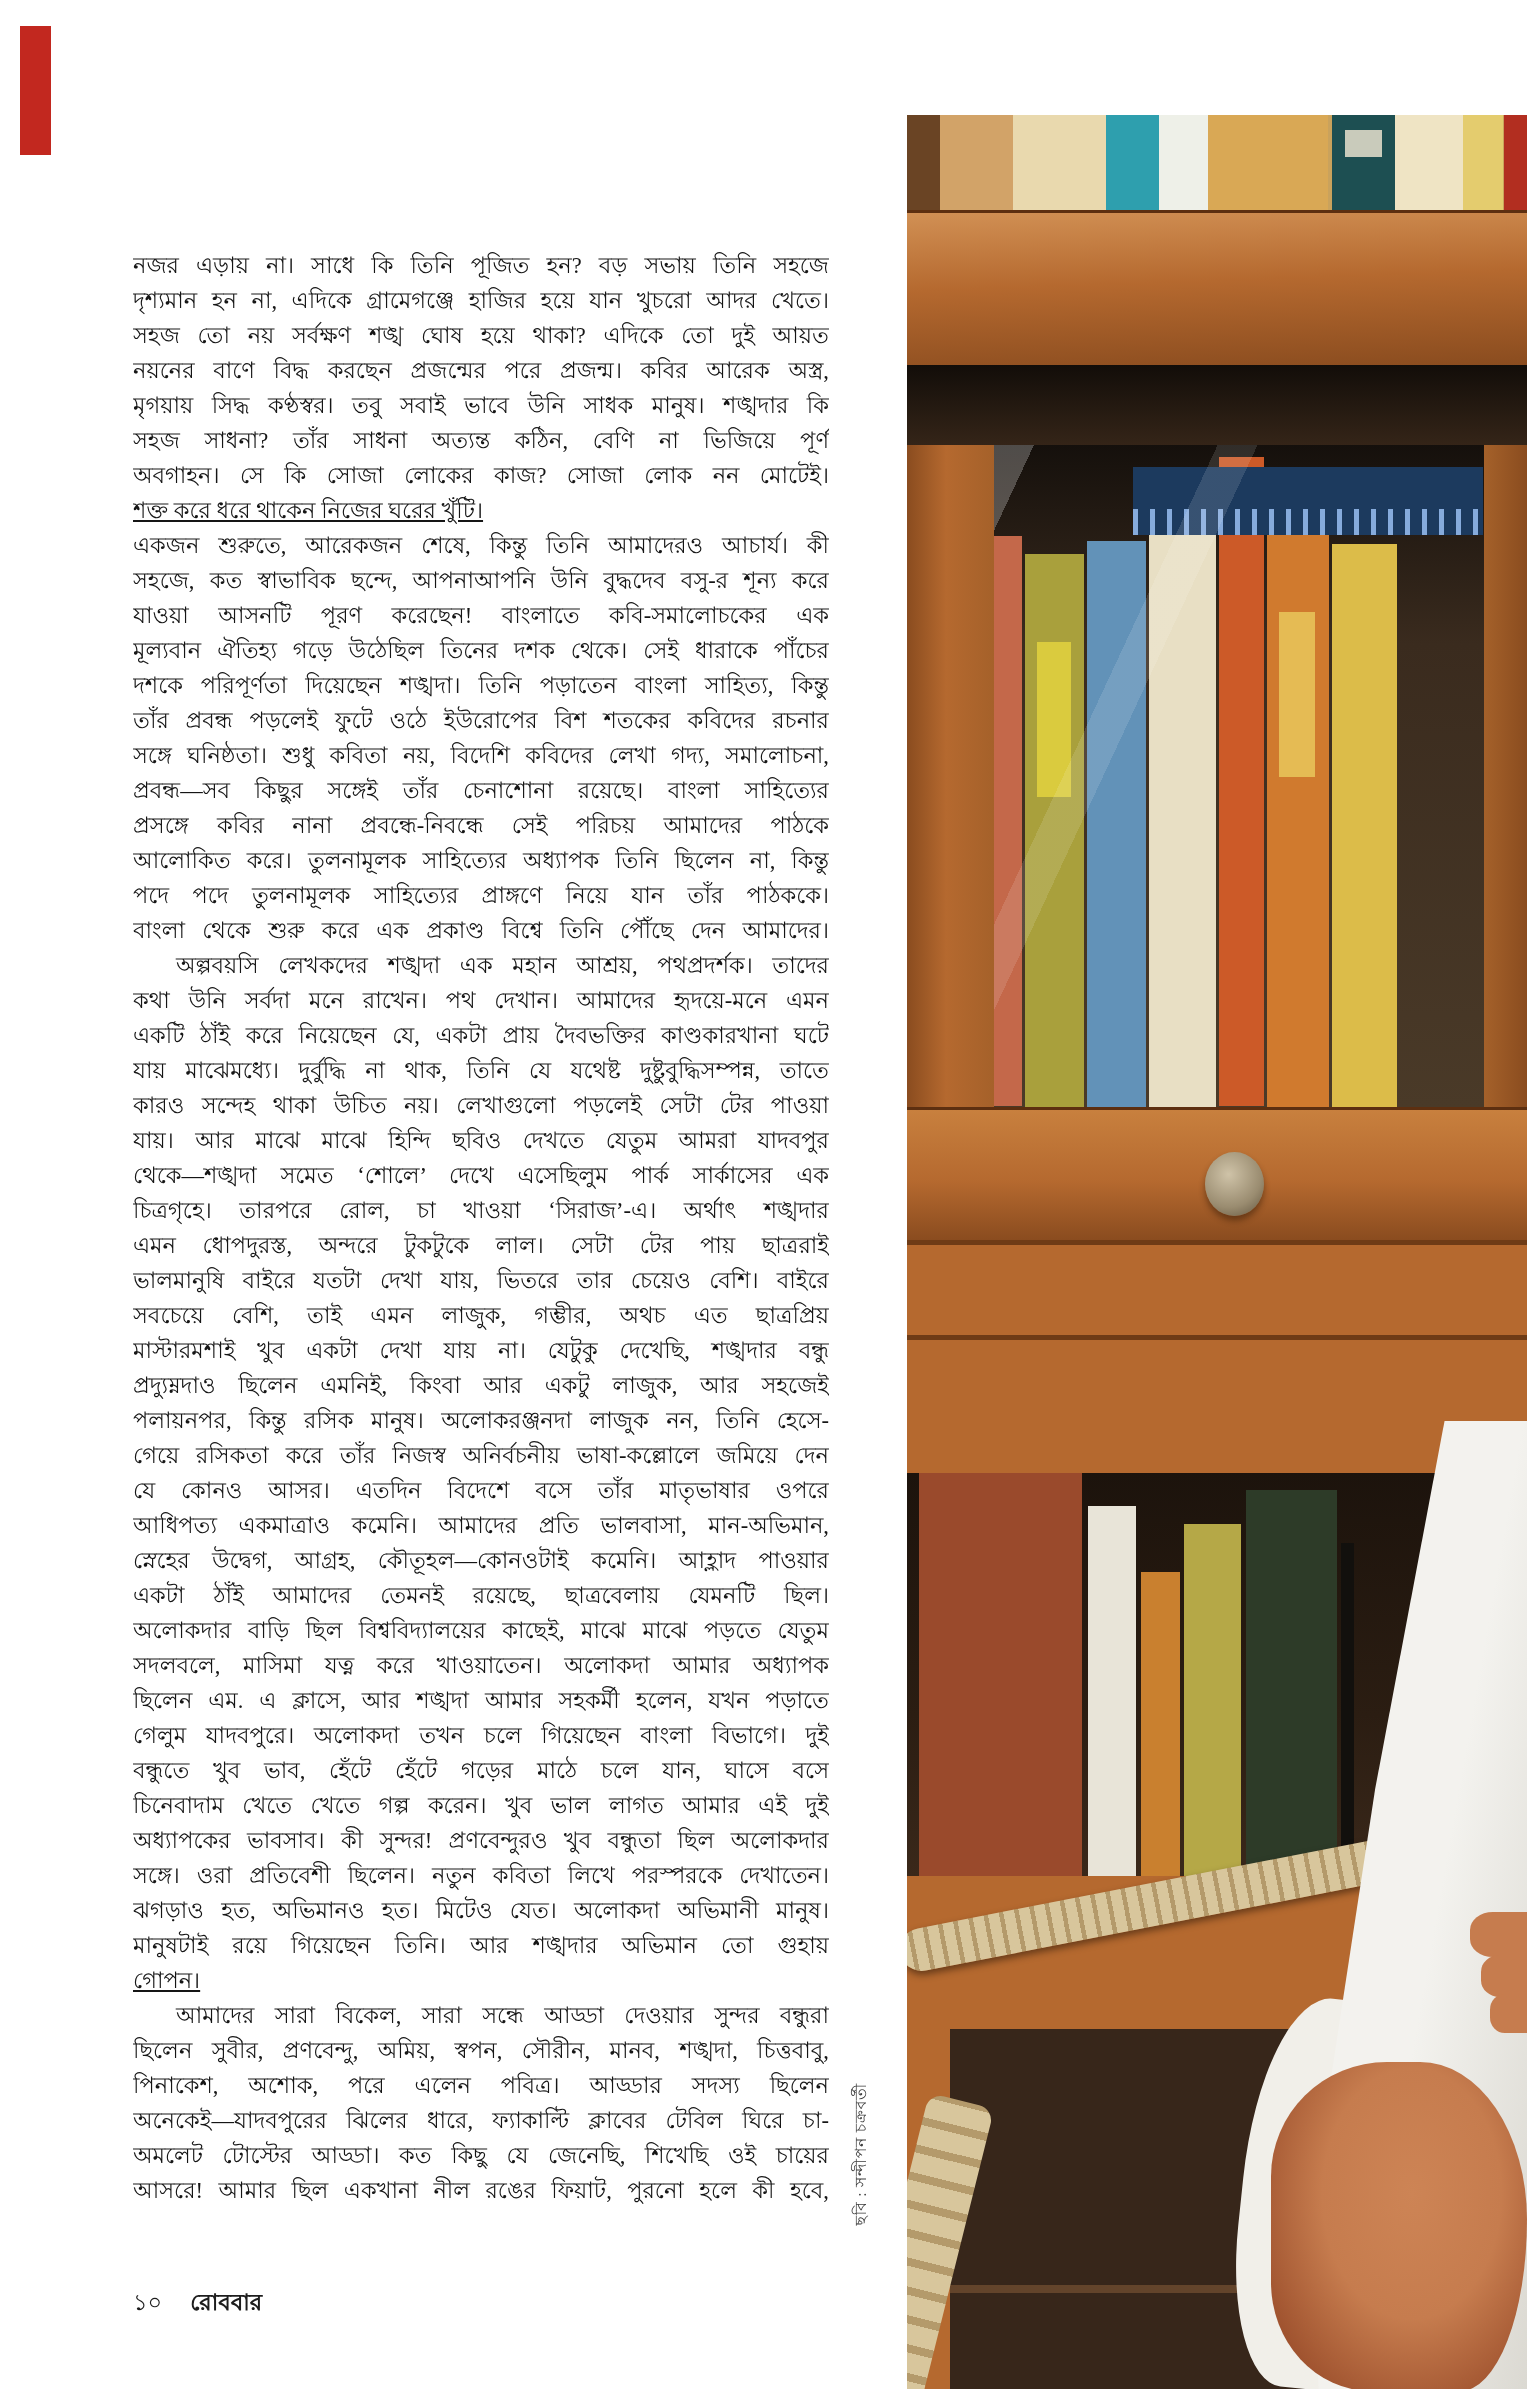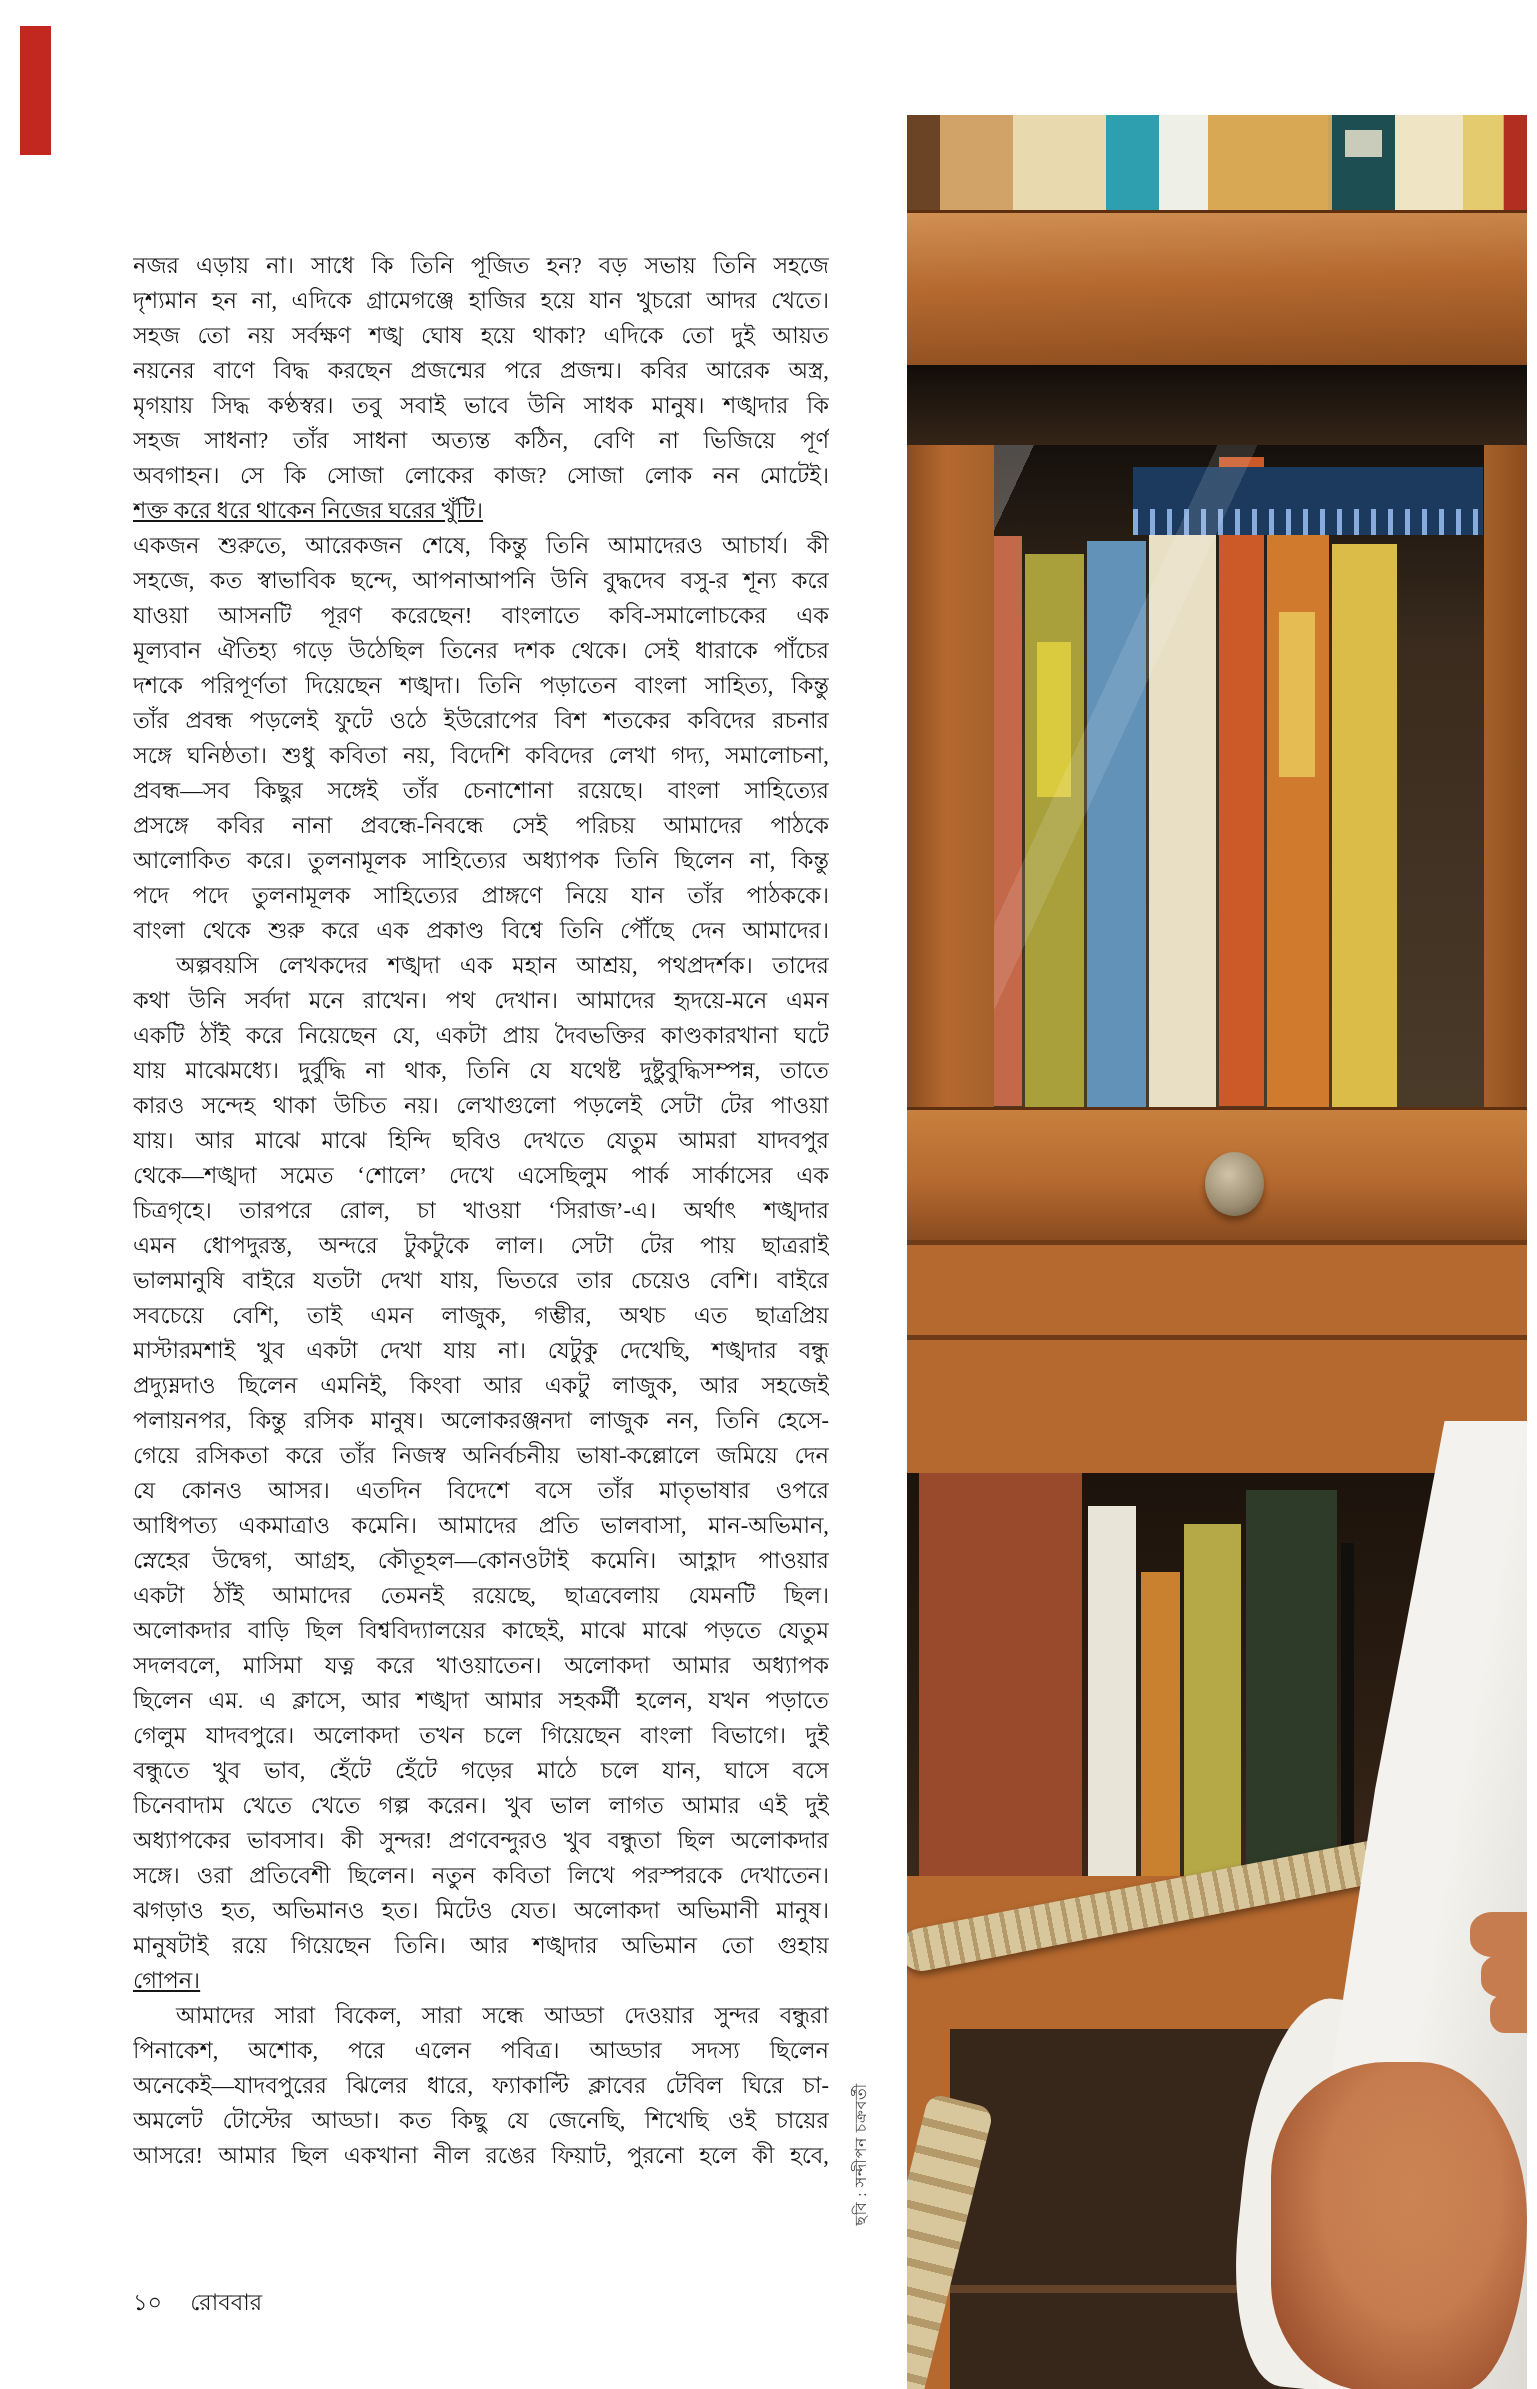--- a/index.html
+++ b/index.html
@@ -10,21 +10,21 @@
   .corner-tab{position:absolute;left:20px;top:26px;width:31px;height:129px;background:var(--tab_red,#c2281f);}
 
   
   .article{position:absolute;left:133px;top:248px;width:696px;color:var(--ink,#151515);}
   .line{height:35px;line-height:35px;font-size:22.5px;text-align:justify;text-align-last:justify;overflow:hidden;white-space:normal;}
   .line.indent{padding-left:43px;}
   .line.para-end{text-align-last:left;text-decoration:underline;}
 
   
   .footer{position:absolute;left:133px;top:2285px;font-size:22.5px;color:#1d1d1d;}
-  .footer .mag{margin-left:28px;}
+  .footer .mag{margin-left:28px;font-weight:bold;}
 
   
   .credit{position:absolute;left:848px;top:2083px;width:23px;height:194px;}
   .credit span{display:block;writing-mode:vertical-rl;transform:rotate(180deg);white-space:nowrap;font-size:15.5px;color:var(--credit_ink,#3c3c3c);letter-spacing:0.8px;}
 
   
   .photo{position:absolute;left:907px;top:115px;width:620px;height:2275px;overflow:hidden;background:var(--wood,#b5692f);}
   .photo > div{position:absolute;}
   .spine{position:absolute;}
   .spine .mark{position:absolute;left:20%;top:16%;width:58%;height:28%;opacity:.85;}
@@ -130,20 +130,21 @@
       <div class="line">ছিলেন এম. এ ক্লাসে, আর শঙ্খদা আমার সহকর্মী হলেন, যখন পড়াতে</div>
       <div class="line">গেলুম যাদবপুরে। অলোকদা তখন চলে গিয়েছেন বাংলা বিভাগে। দুই</div>
       <div class="line">বন্ধুতে খুব ভাব, হেঁটে হেঁটে গড়ের মাঠে চলে যান, ঘাসে বসে</div>
       <div class="line">চিনেবাদাম খেতে খেতে গল্প করেন। খুব ভাল লাগত আমার এই দুই</div>
       <div class="line">অধ্যাপকের ভাবসাব। কী সুন্দর! প্রণবেন্দুরও খুব বন্ধুতা ছিল অলোকদার</div>
       <div class="line">সঙ্গে। ওরা প্রতিবেশী ছিলেন। নতুন কবিতা লিখে পরস্পরকে দেখাতেন।</div>
       <div class="line">ঝগড়াও হত, অভিমানও হত। মিটেও যেত। অলোকদা অভিমানী মানুষ।</div>
       <div class="line">মানুষটাই রয়ে গিয়েছেন তিনি। আর শঙ্খদার অভিমান তো গুহায়</div>
       <div class="line para-end">গোপন।</div>
       <div class="line indent">আমাদের সারা বিকেল, সারা সন্ধে আড্ডা দেওয়ার সুন্দর বন্ধুরা</div>
+      <div class="line">ছিলেন সুবীর, প্রণবেন্দু, অমিয়, স্বপন, সৌরীন, মানব, শঙ্খদা, চিত্তবাবু,</div>
       <div class="line">পিনাকেশ, অশোক, পরে এলেন পবিত্র। আড্ডার সদস্য ছিলেন</div>
       <div class="line">অনেকেই—যাদবপুরের ঝিলের ধারে, ফ্যাকাল্টি ক্লাবের টেবিল ঘিরে চা-</div>
       <div class="line">অমলেট টোস্টের আড্ডা। কত কিছু যে জেনেছি, শিখেছি ওই চায়ের</div>
       <div class="line">আসরে! আমার ছিল একখানা নীল রঙের ফিয়াট, পুরনো হলে কী হবে,</div>
     </div>
 
   <div class="photo">
     <div class="top-books" id="top-books">
         <div class="spine" style="left: 0px; width: 33px; top: 0px; height: 95px; background: rgb(106, 68, 36);"></div>
         <div class="spine" style="left: 33px; width: 74px; top: 0px; height: 95px; background: rgb(210, 163, 104);"></div>

